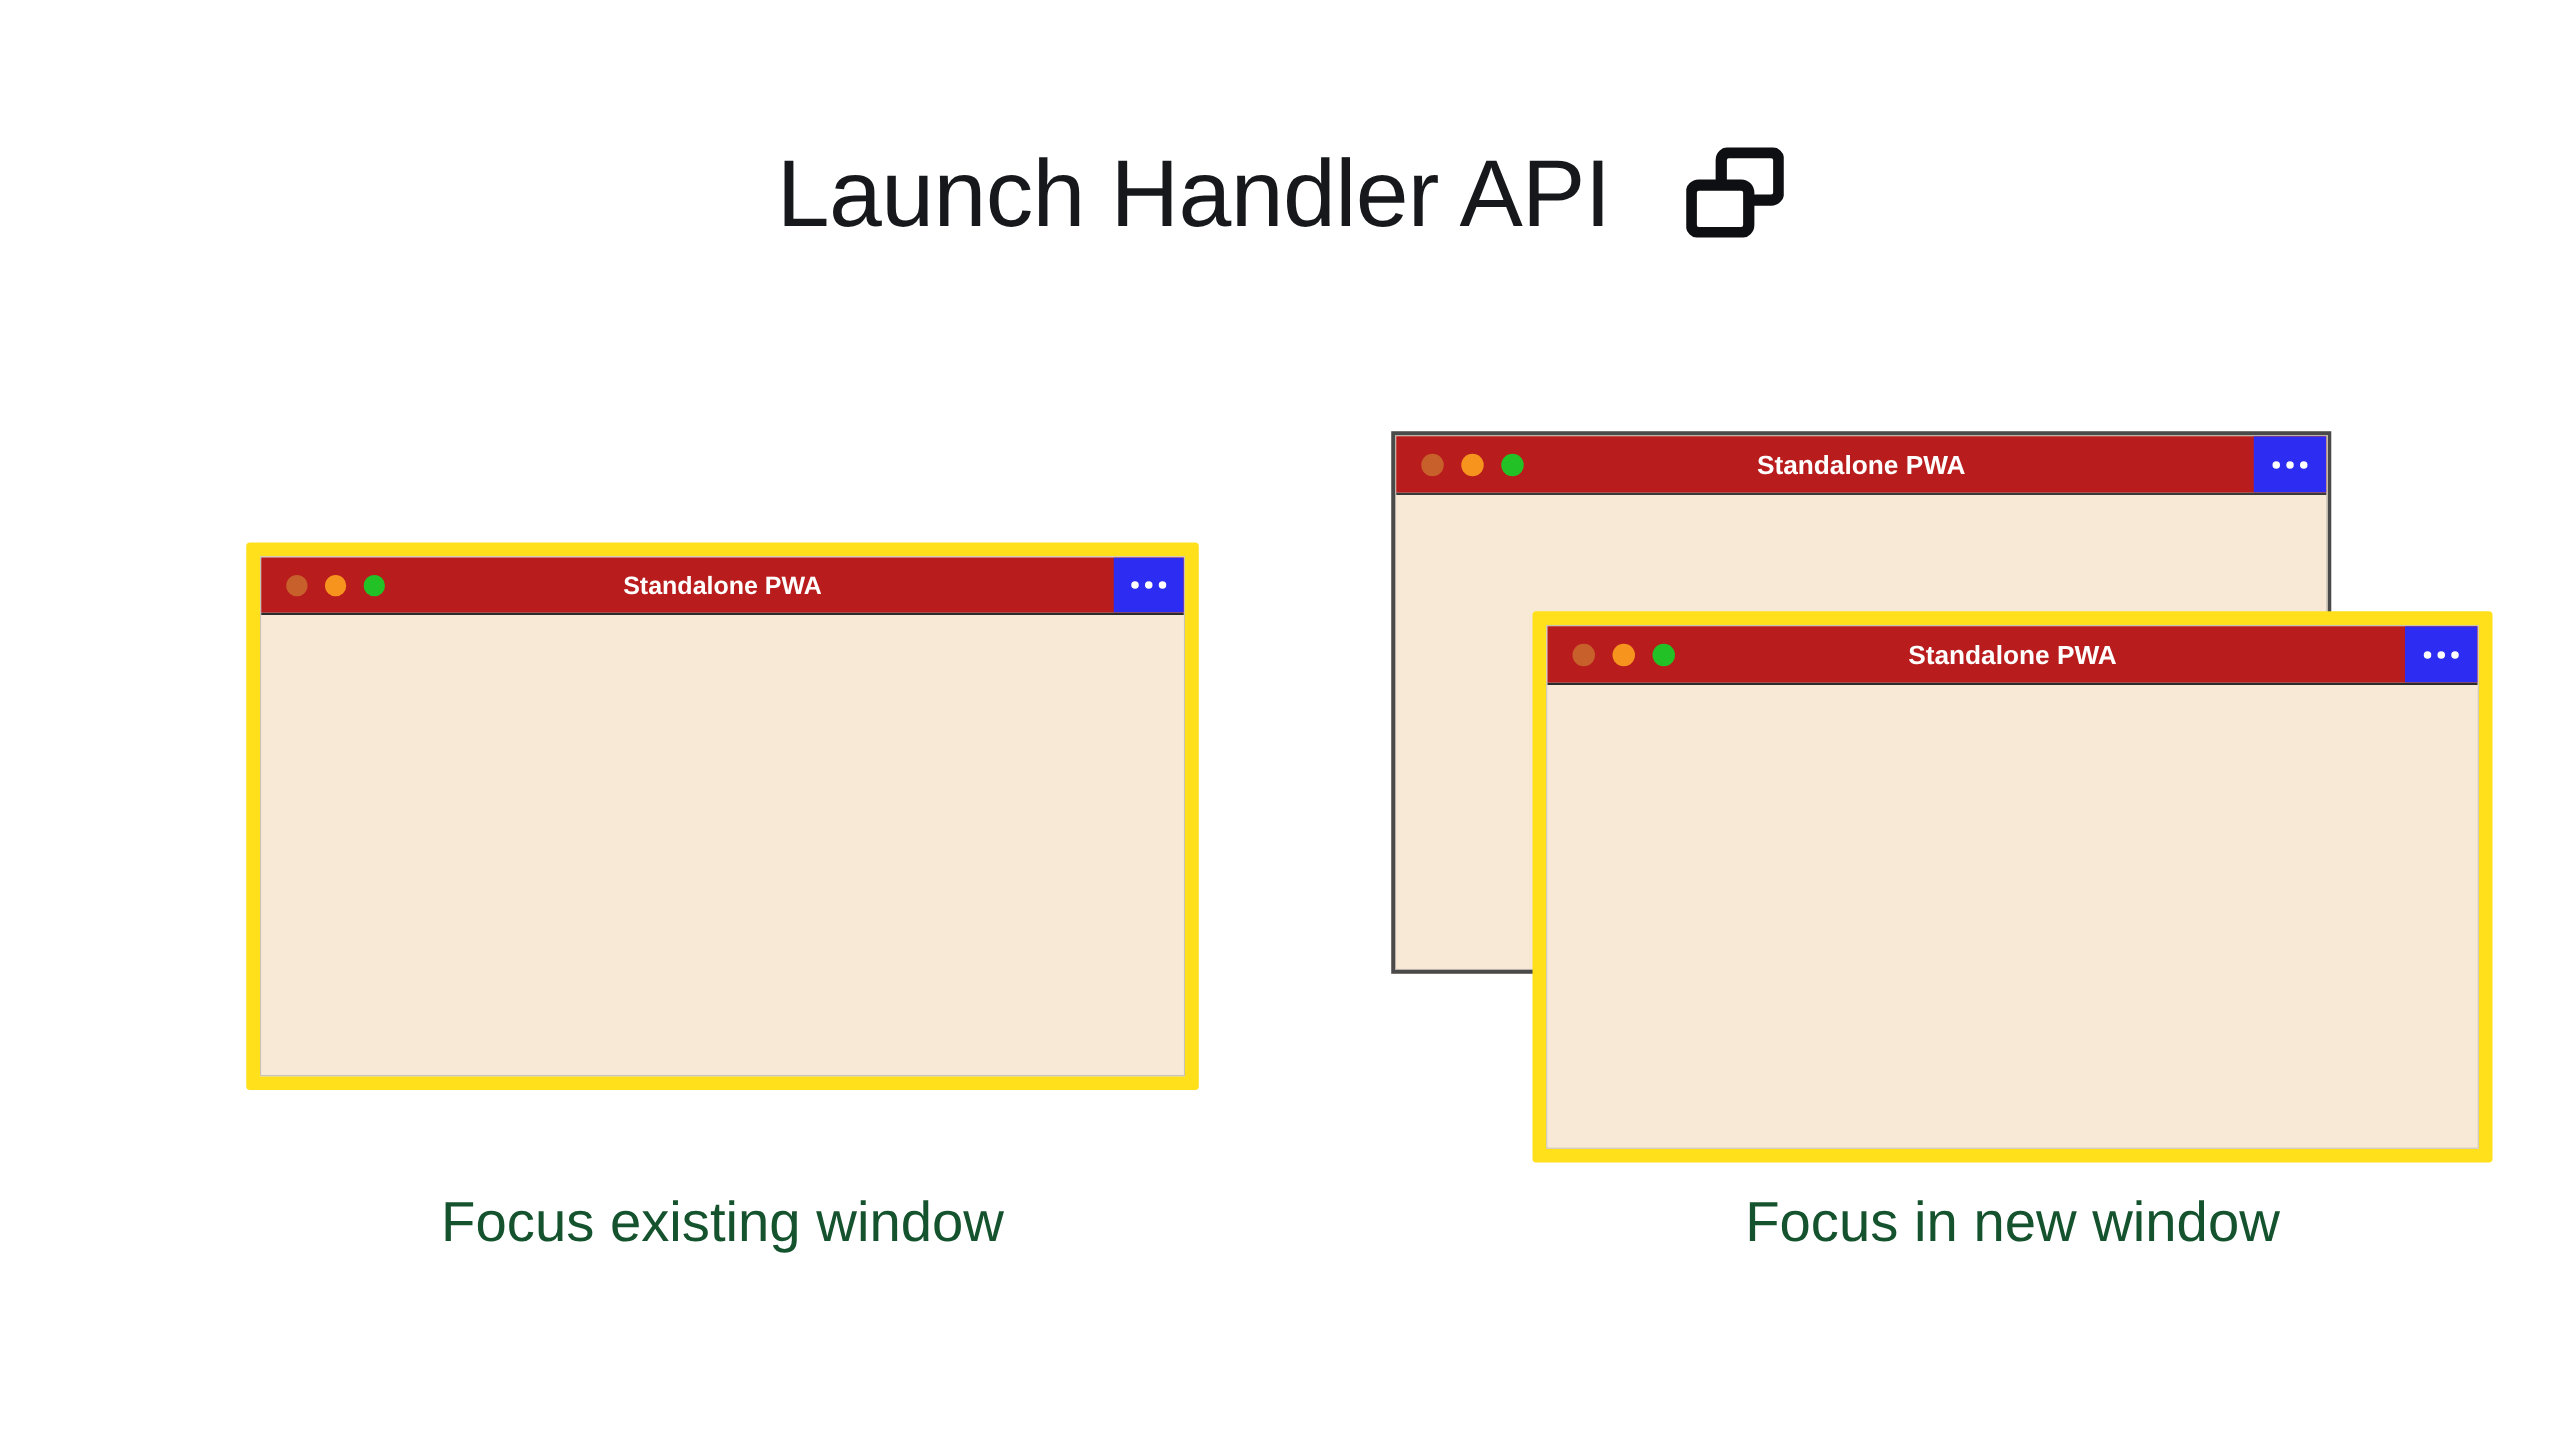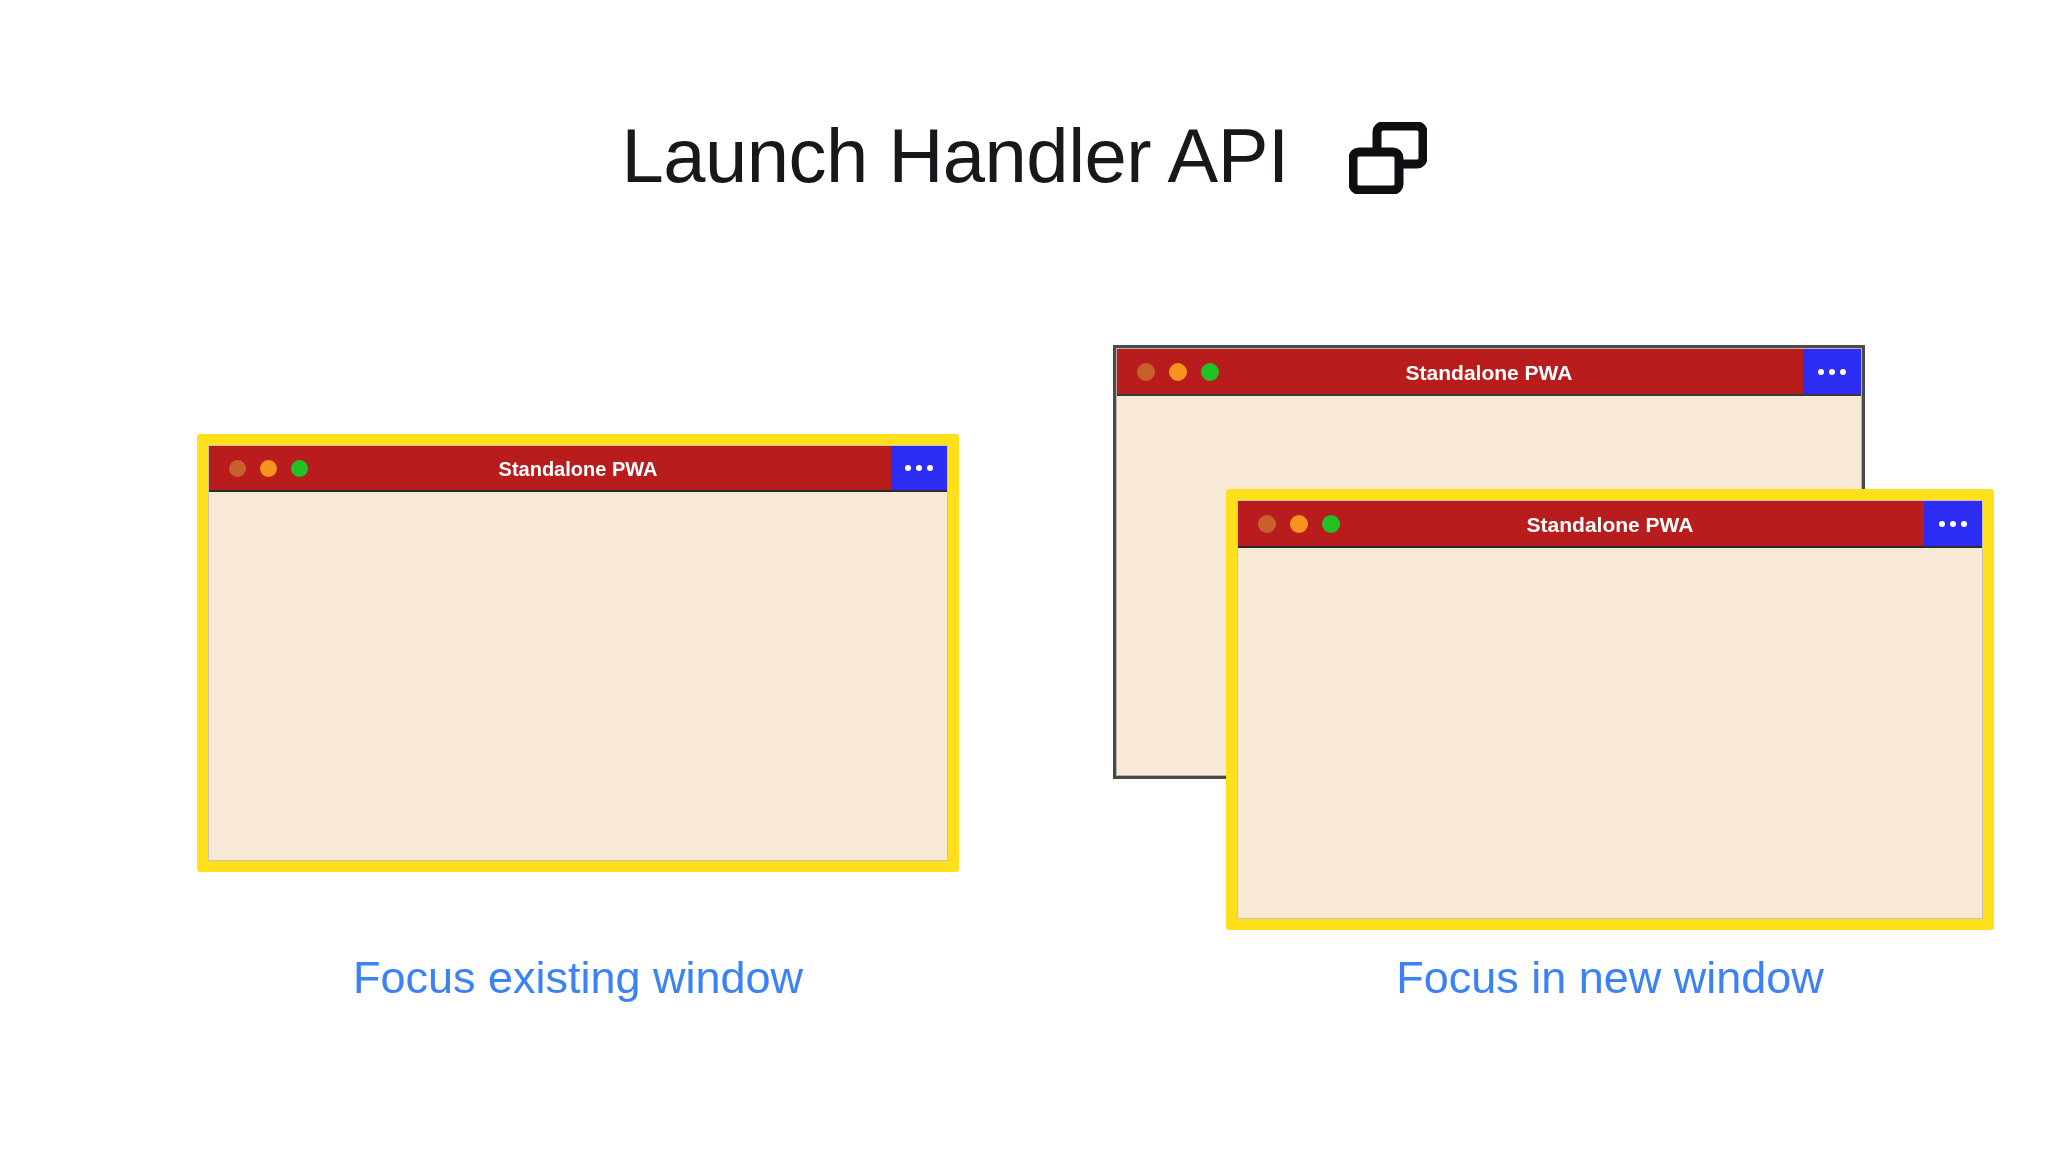--- a/index.html
+++ b/index.html
@@ -16,21 +16,21 @@
     -webkit-font-smoothing: antialiased;
   }
 
   
   .header {
     position: absolute;
     left: 0;
     top: 118px;
     width: 2048px;
     display: flex;
-    align-items: flex-end;
+    align-items: flex-start;
     justify-content: center;
     gap: 60px;
   }
   .header-title {
     font-family: "Liberation Sans", sans-serif;
     font-size: 76px;
     font-weight: 300;
     letter-spacing: -0.5px;
     color: #16181c;
     line-height: 1;
@@ -171,21 +171,21 @@
   #win-new .menu-button  { width: 58px; }
   #win-new .menu-button .mdot { width: 6px; height: 6px; }
 
   
   .caption {
     position: absolute;
     text-align: center;
     font-family: "Liberation Sans", sans-serif;
     font-size: 45px;
     font-weight: 400;
-    color: #3b82f6;
+    color: #14532d;
     white-space: nowrap;
     line-height: 1;
   }
   #caption-focus { left: 197px; width: 762px; top: 955px; }
   #caption-new   { left: 1226px; width: 768px; top: 955px; }
 </style>
 </head>
 <body>
 
 <div class="header">

